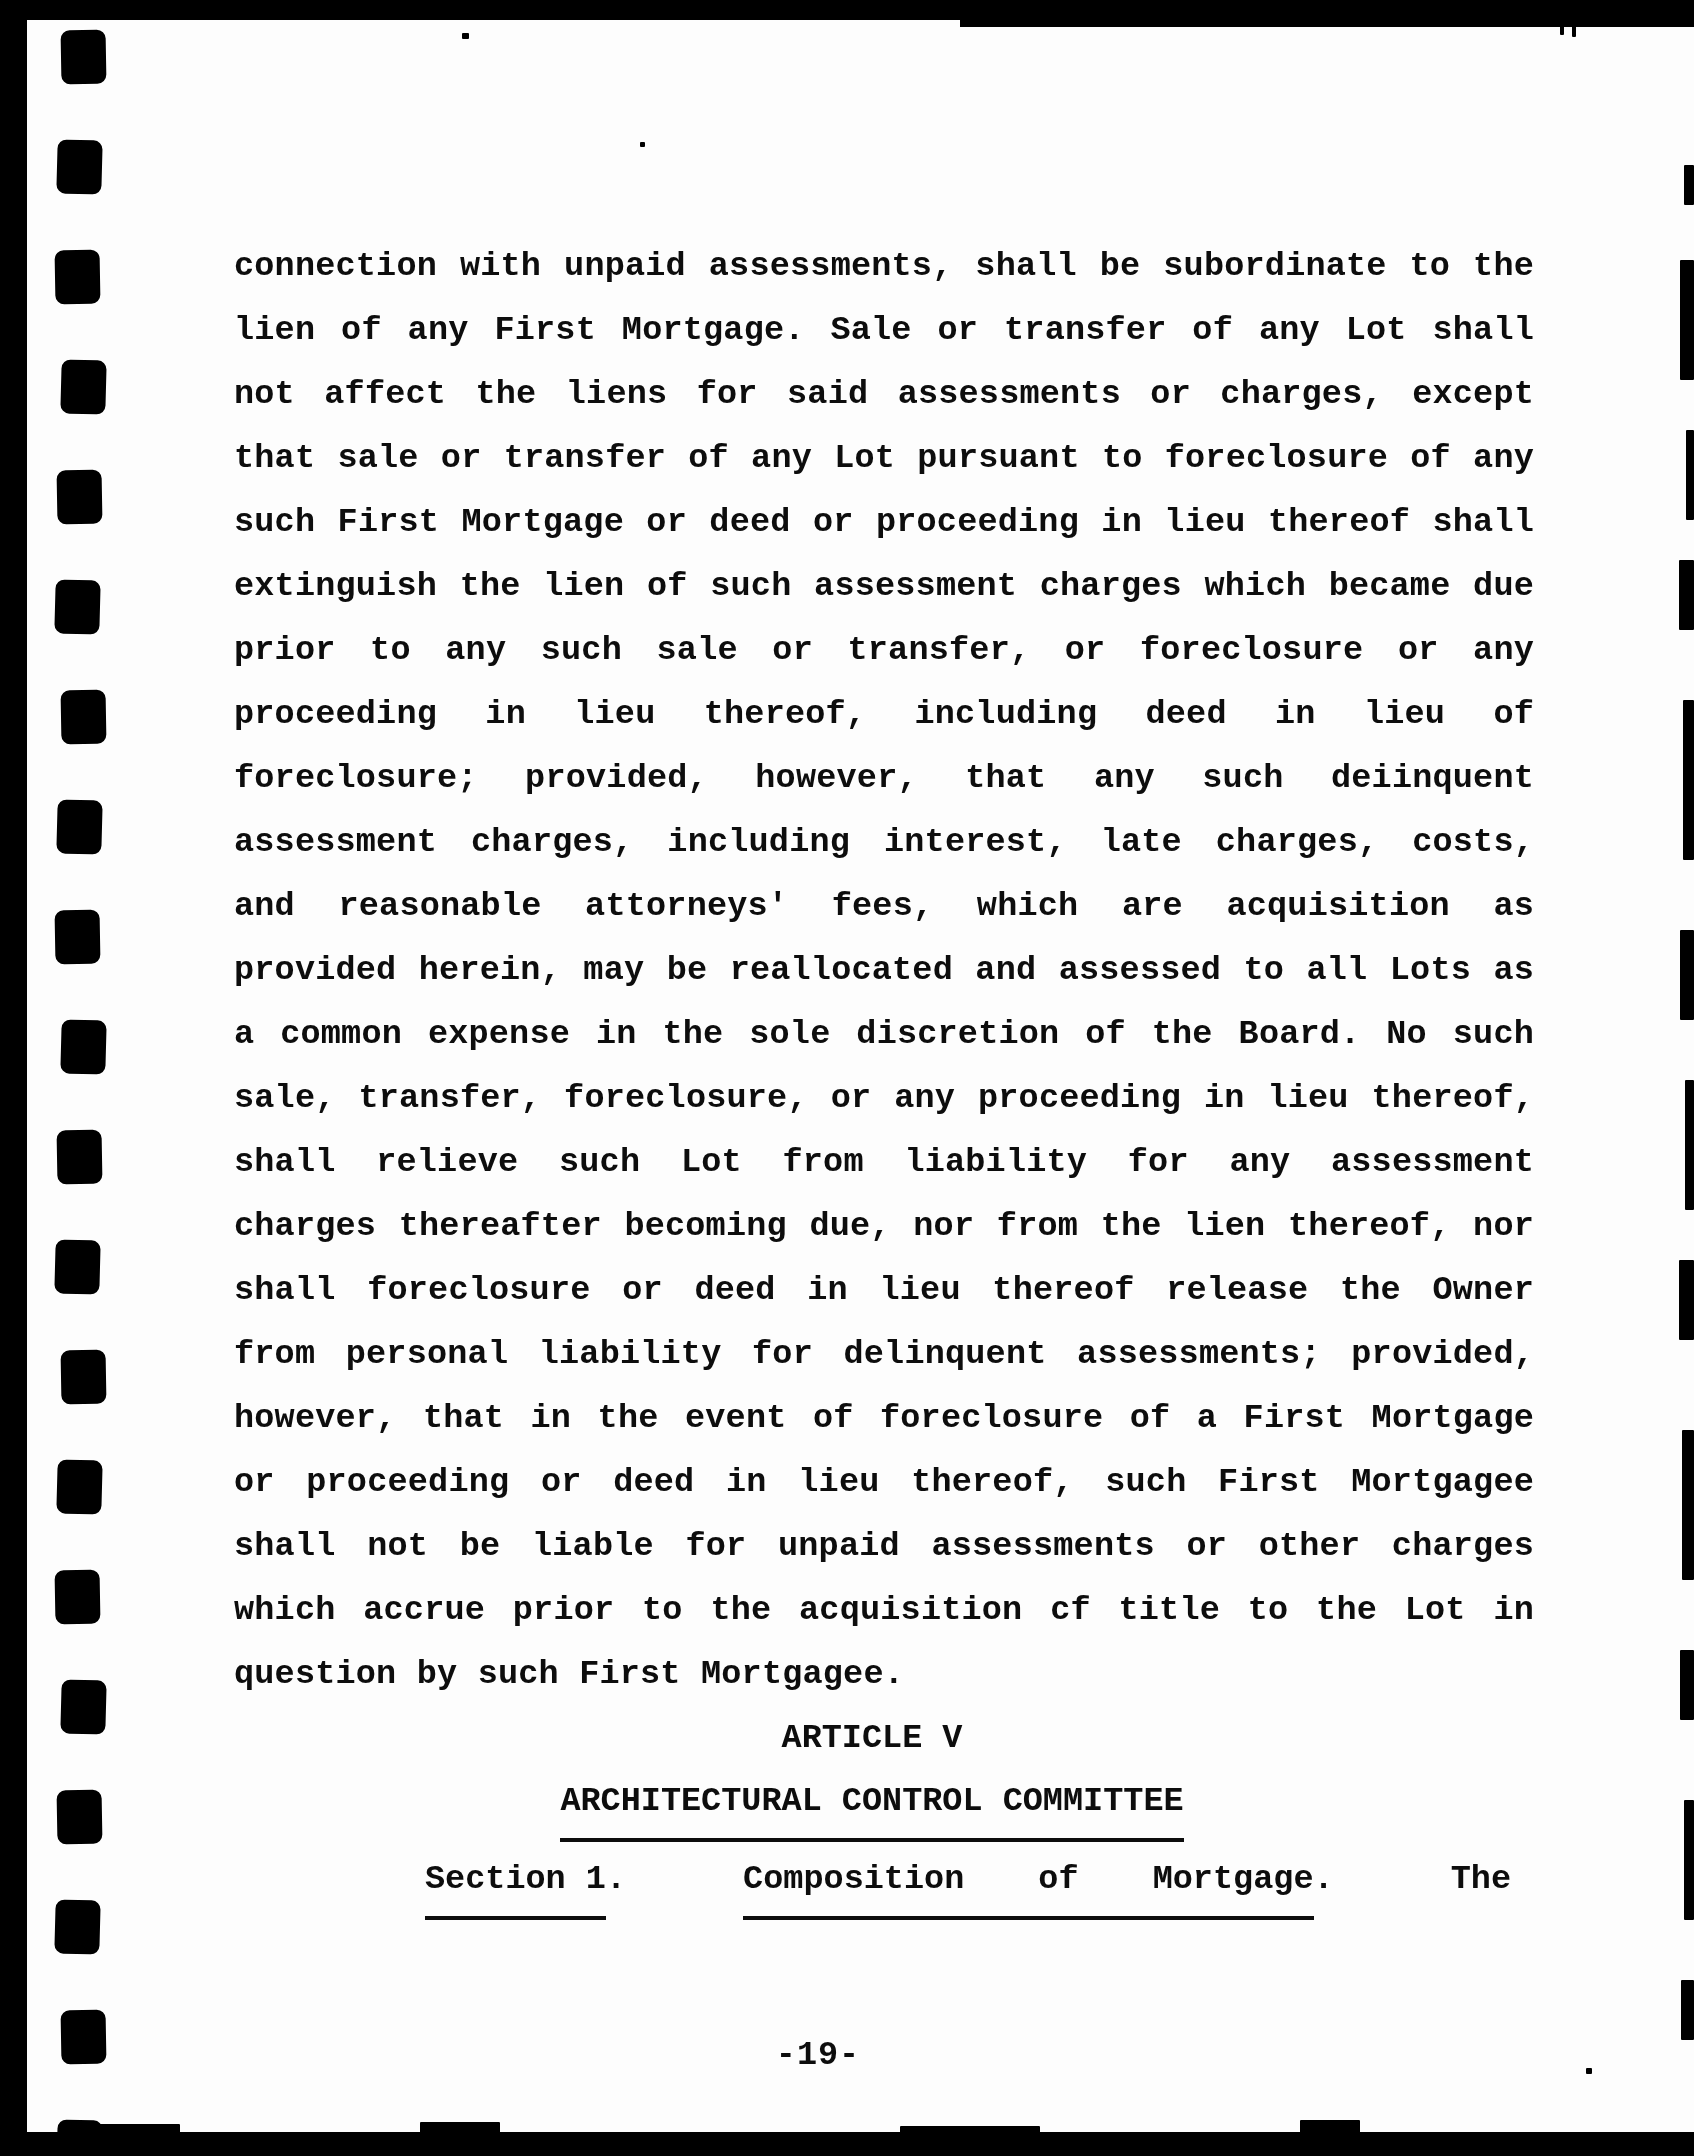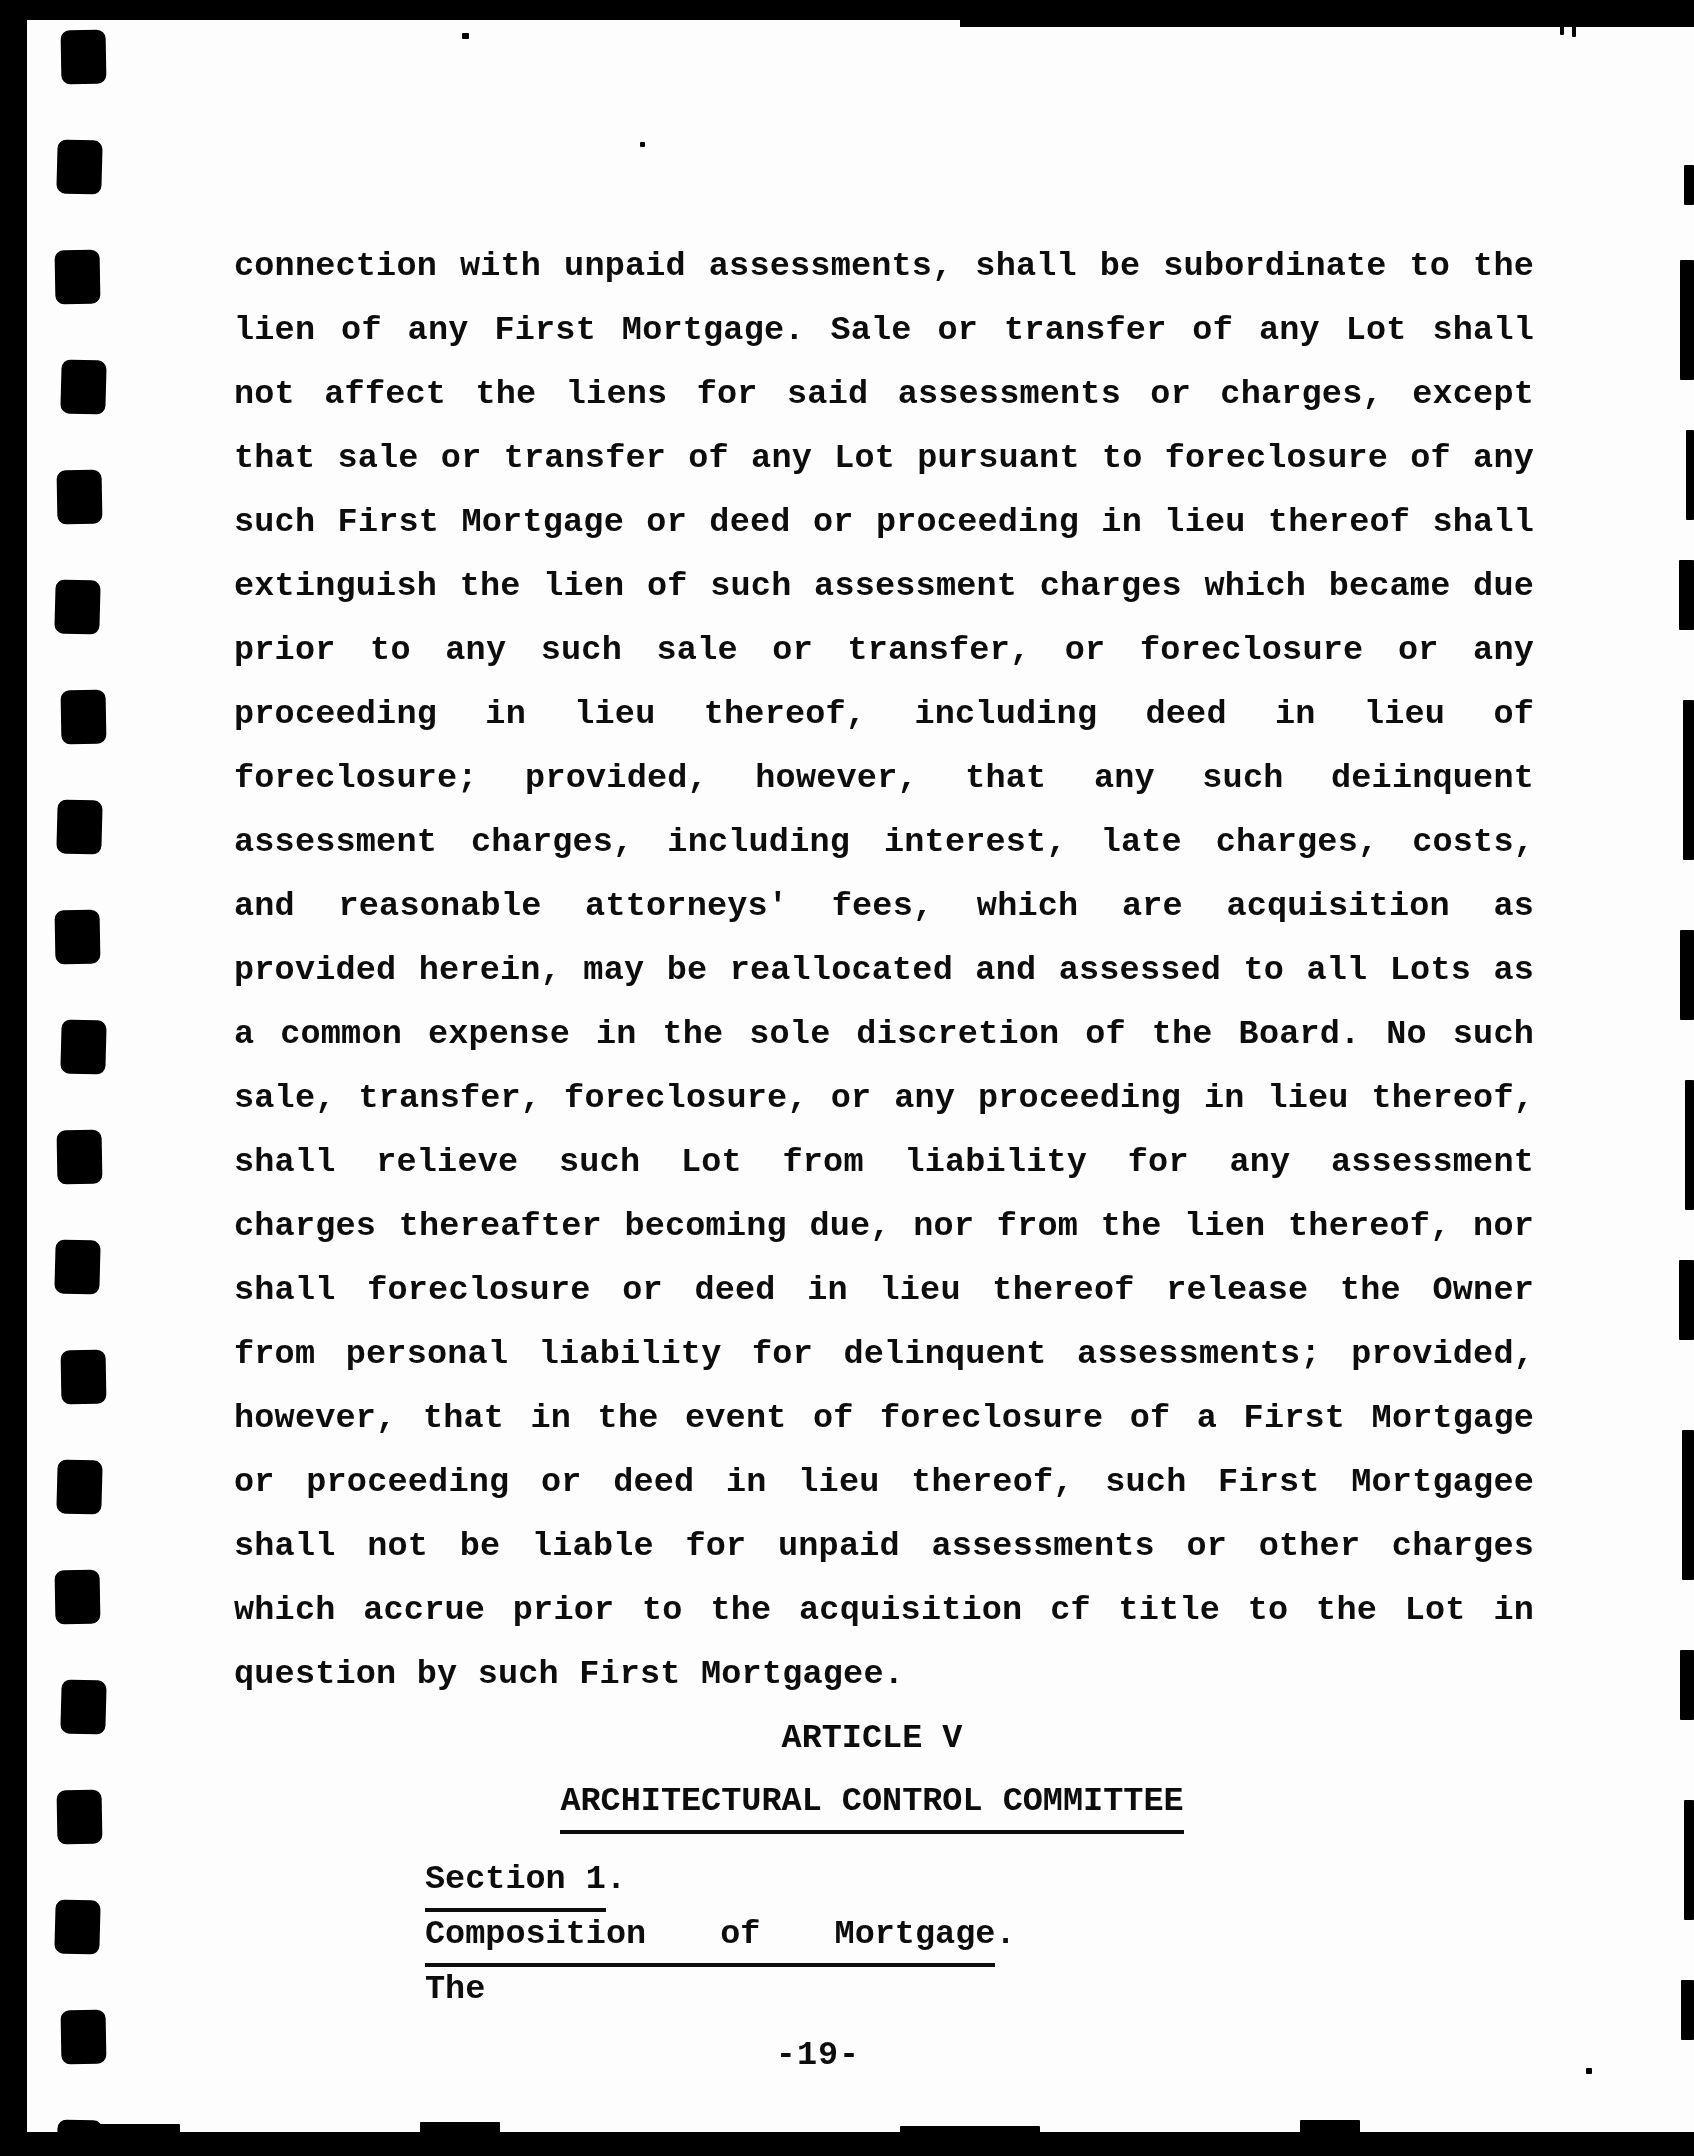--- a/index.html
+++ b/index.html
@@ -27,25 +27,25 @@
     margin-left:12px;
   }
   .bodyline { text-align:justify; text-align-last:justify; height:64px; white-space:nowrap; }
   .bodyline.last { text-align-last:left; }
   .heading {
     position:absolute; left:222px; width:1300px; text-align:center;
     font-size:33.5px; line-height:64px; font-weight:bold;
   }
   .article-heading { top:1706px; }
   .committee-heading { top:1769px; }
-  .u { display:inline-block; border-bottom:4px solid #0d0d0d; padding-bottom:10px; line-height:1.1; }
+  .u { display:inline-block; border-bottom:4px solid #0d0d0d; padding-bottom:18px; line-height:1.1; }
   .section-line {
     position:absolute; left:425px; top:1857px; width:1086px;
     display:flex; justify-content:space-between; align-items:baseline;
-    font-size:33.5px; font-weight:bold; line-height:44px;flex-direction:column;
+    font-size:33.5px; font-weight:bold; line-height:44px;
   }
   .section-title-underline { word-spacing:54px; }
   
   .page-number {
     position:absolute; left:818px; top:2036px; transform:translateX(-50%);
     font-size:33.5px; font-weight:bold; letter-spacing:1px;
   }
   .stamp {
     position:absolute; left:1206px; top:1984px;
     font-family:"DejaVu Serif", serif; font-weight:700; font-size:52px;

